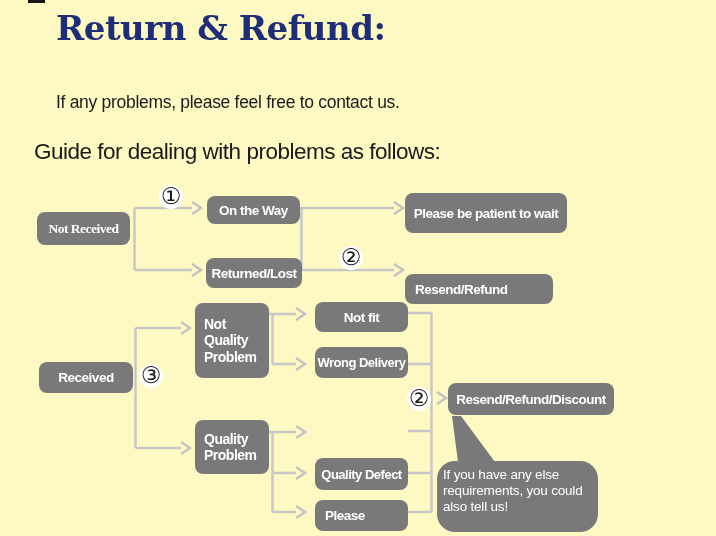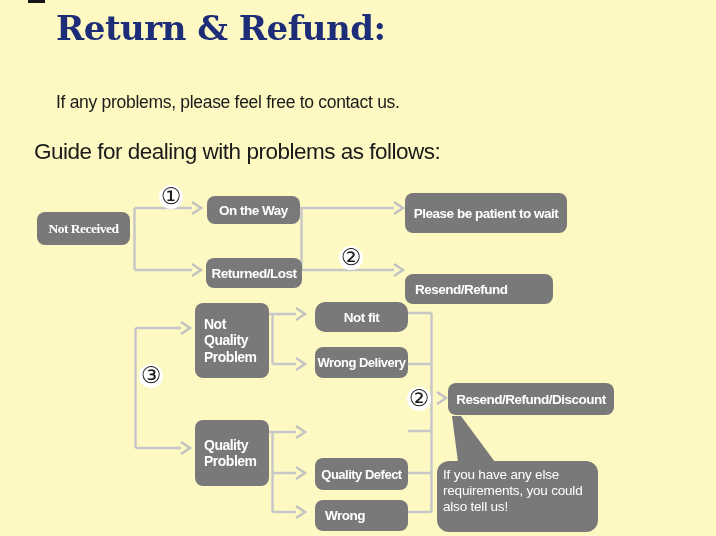--- a/index.html
+++ b/index.html
@@ -29,21 +29,21 @@
     display:flex;align-items:center;justify-content:center;
     white-space:nowrap;box-sizing:border-box;
   }
   .node.left{justify-content:flex-start;padding-left:10px;}
   .node.multi{
     white-space:normal;justify-content:flex-start;align-items:center;
     padding-left:9px;line-height:1.15;font-size:14px;
   }
   .bubble{
     position:absolute;background:var(--box-bg,#797979);color:var(--box-text,#ffffff);
-    border-radius:12px;font-size:13.5px;font-weight:normal;letter-spacing:-0.2px;
+    border-radius:18px;font-size:13.5px;font-weight:normal;letter-spacing:-0.2px;
     line-height:1.2;padding:6px 4px 4px 6px;box-sizing:border-box;
   }
   .stepnum{
     position:absolute;width:24px;height:24px;color:#1b1b1b;
     font-size:23px;line-height:23px;text-align:center;
     font-family:"DejaVu Sans",sans-serif;background:#fff;border-radius:50%;
   }
   svg{position:absolute;left:0;top:0;pointer-events:none;}
   .node,.bubble{z-index:2;}
   .stepnum{z-index:3;}
@@ -111,33 +111,34 @@
   <div class="node" style="left:37px;top:212px;width:93px;height:33px;font-family:Liberation Serif, serif;">Not Received</div>
 
   <div class="node" style="left:207px;top:196px;width:93px;height:28px;">On the Way</div>
 
   <div class="node" style="left:206px;top:258px;width:96px;height:30px;">Returned/Lost</div>
 
   <div class="node" style="left:405px;top:193px;width:162px;height:40px;">Please be patient to wait</div>
 
   <div class="node left" style="left:405px;top:266px;width:148px;height:30px;margin-top:8px;">Resend/Refund</div>
 
+  <div class="node" style="left:39px;top:362px;width:94px;height:31px;">Received</div>
 
   <div class="node multi" style="left:195px;top:303px;width:74px;height:75px;">Not Quality Problem</div>
 
-  <div class="node" style="left:315px;top:302px;width:93px;height:30px;border-radius:10px;">Not fit</div>
+  <div class="node" style="left:315px;top:302px;width:93px;height:30px;">Not fit</div>
 
   <div class="node" style="left:315px;top:347px;width:93px;height:31px;font-size:13px;">Wrong Delivery</div>
 
-  <div class="node multi" style="left:195px;top:420px;width:74px;height:66px;">Quality Problem</div>
+  <div class="node multi" style="left:195px;top:420px;width:74px;height:54px;">Quality Problem</div>
 
 
   <div class="node" style="left:315px;top:458px;width:93px;height:32px;font-size:13px;">Quality Defect</div>
 
-  <div class="node left" style="left:315px;top:500px;width:93px;height:31px;">Wrong</div>
+  <div class="node left" style="left:315px;top:500px;width:93px;height:31px;">Please</div>
 
   <div class="node" style="left:448px;top:383px;width:166px;height:32px;font-size:13.5px;">Resend/Refund/Discount</div>
 
   <div class="bubble" style="left:437px;top:461px;width:161px;height:71px;">If you have any else requirements, you could also tell us!</div>
 
   <div class="stepnum" style="left:159px;top:185px;">①</div>
   <div class="stepnum" style="left:339px;top:246px;">②</div>
   <div class="stepnum" style="left:139px;top:364px;">③</div>
   <div class="stepnum" style="left:407px;top:387px;">②</div>
 

